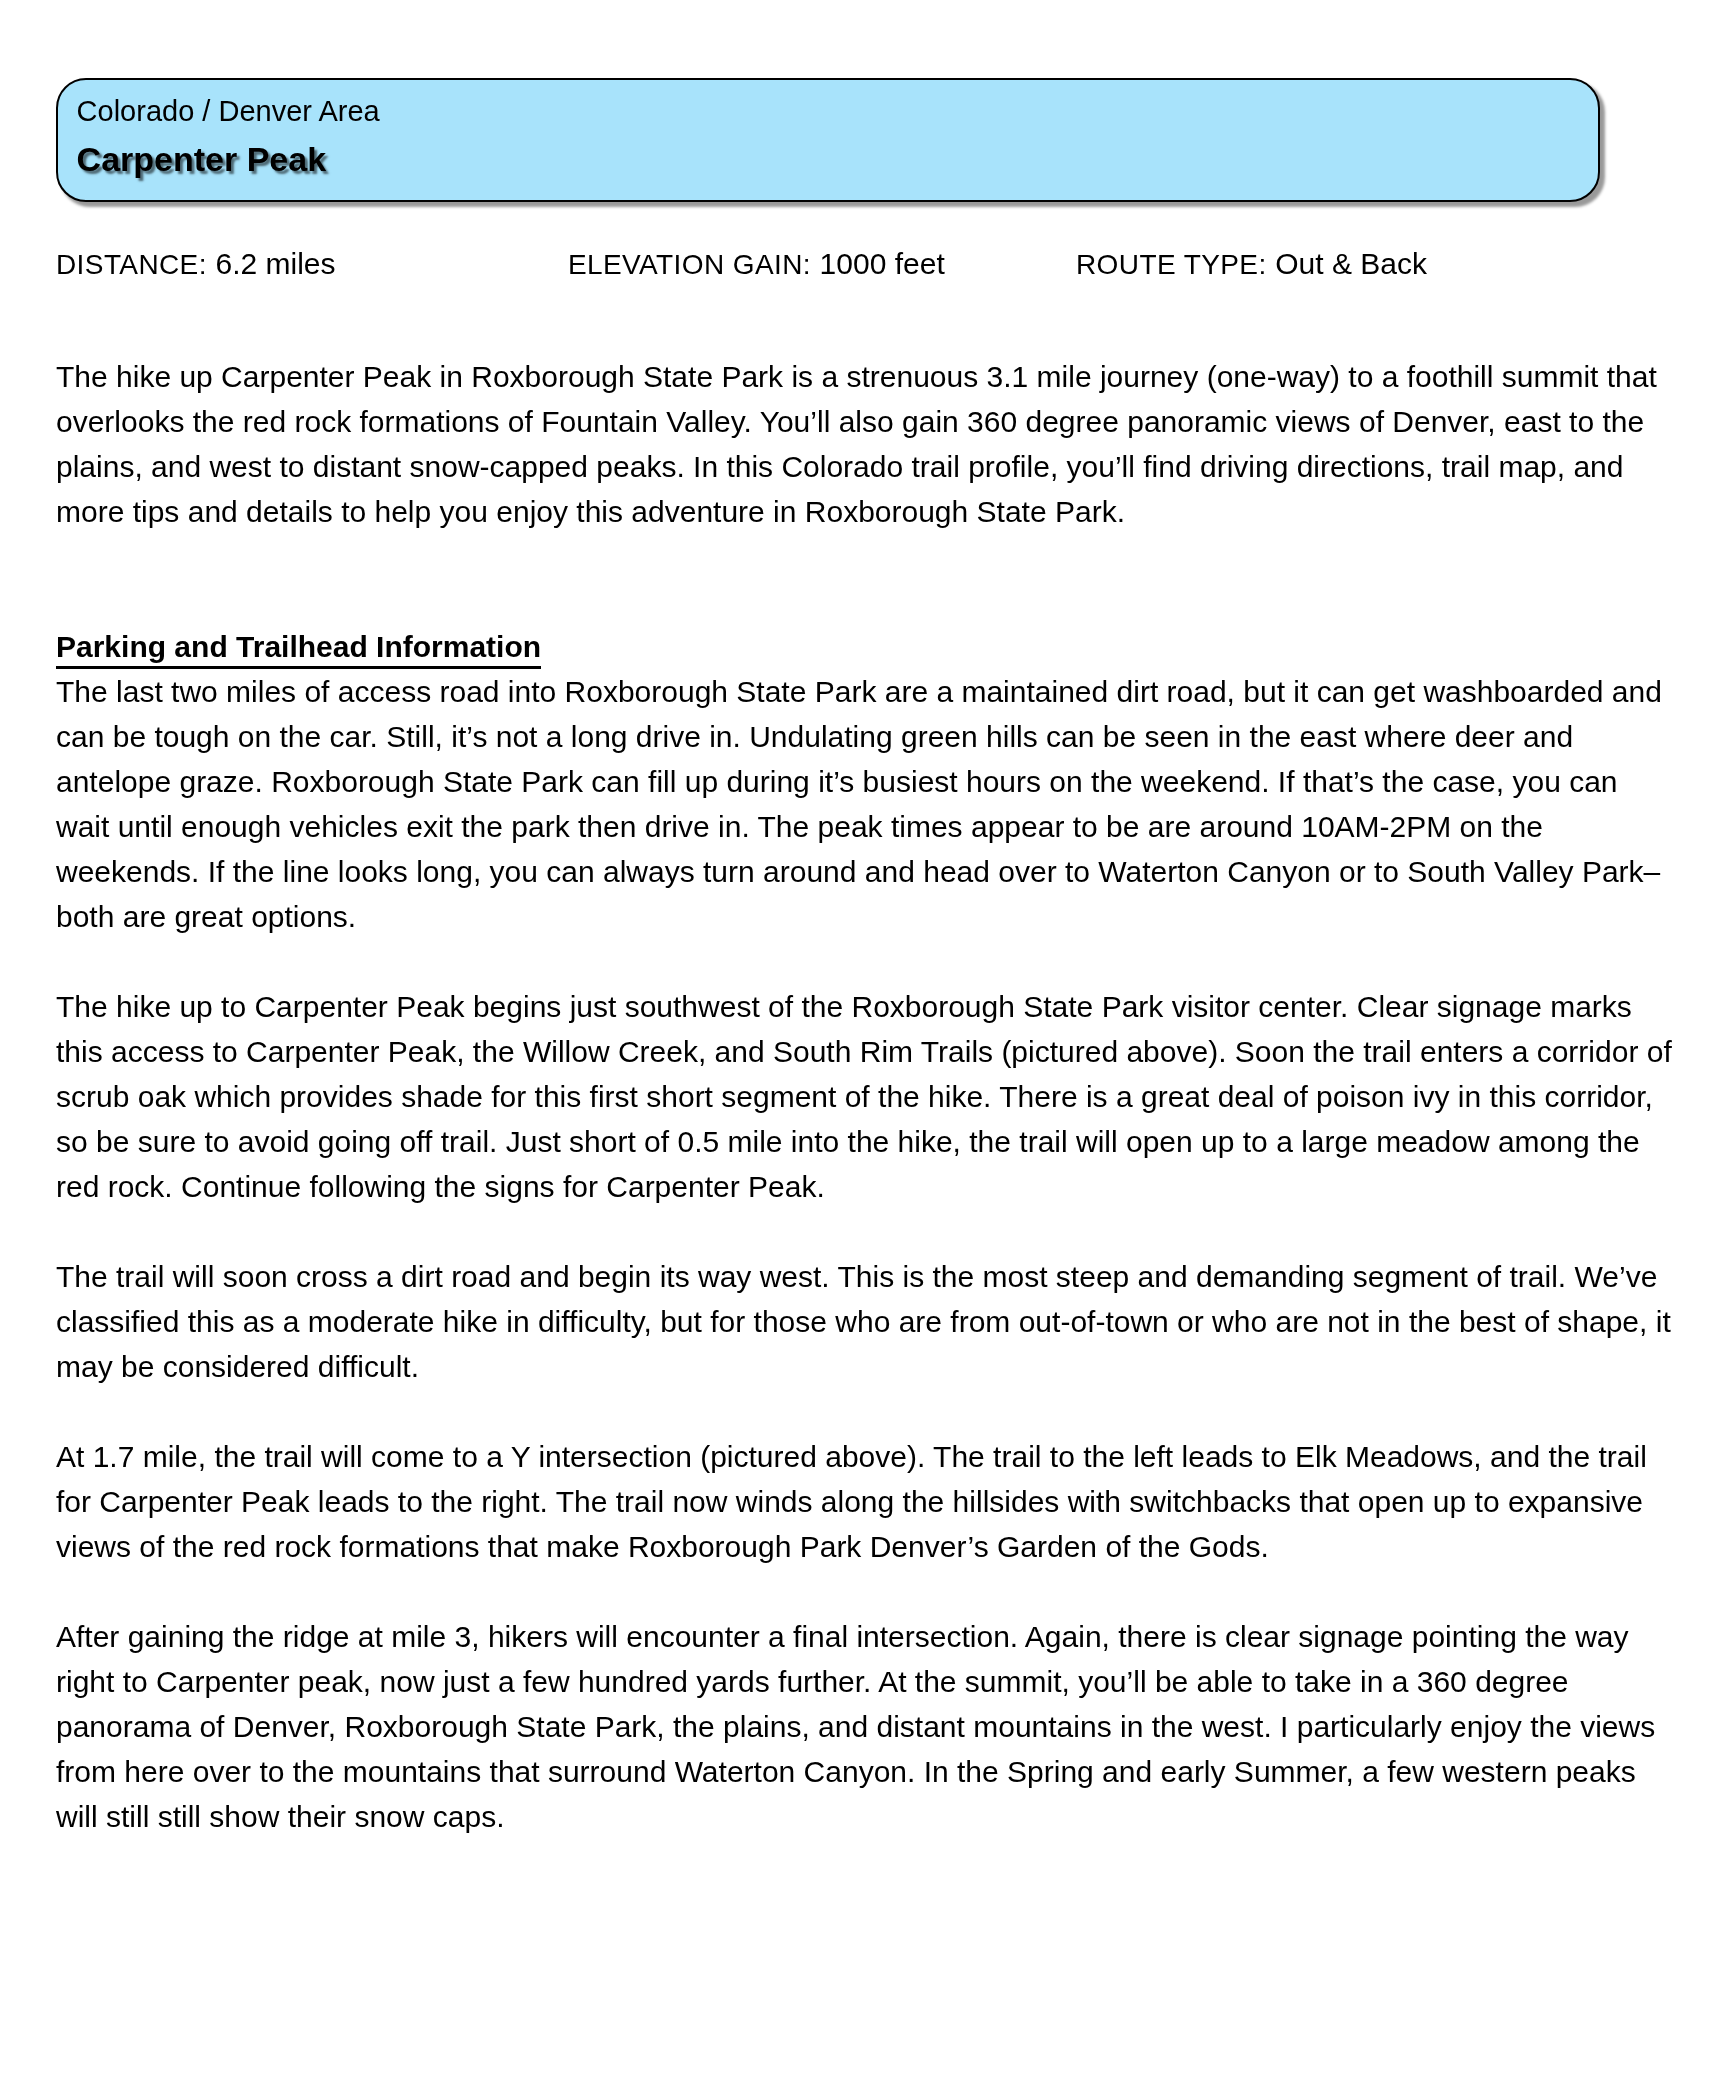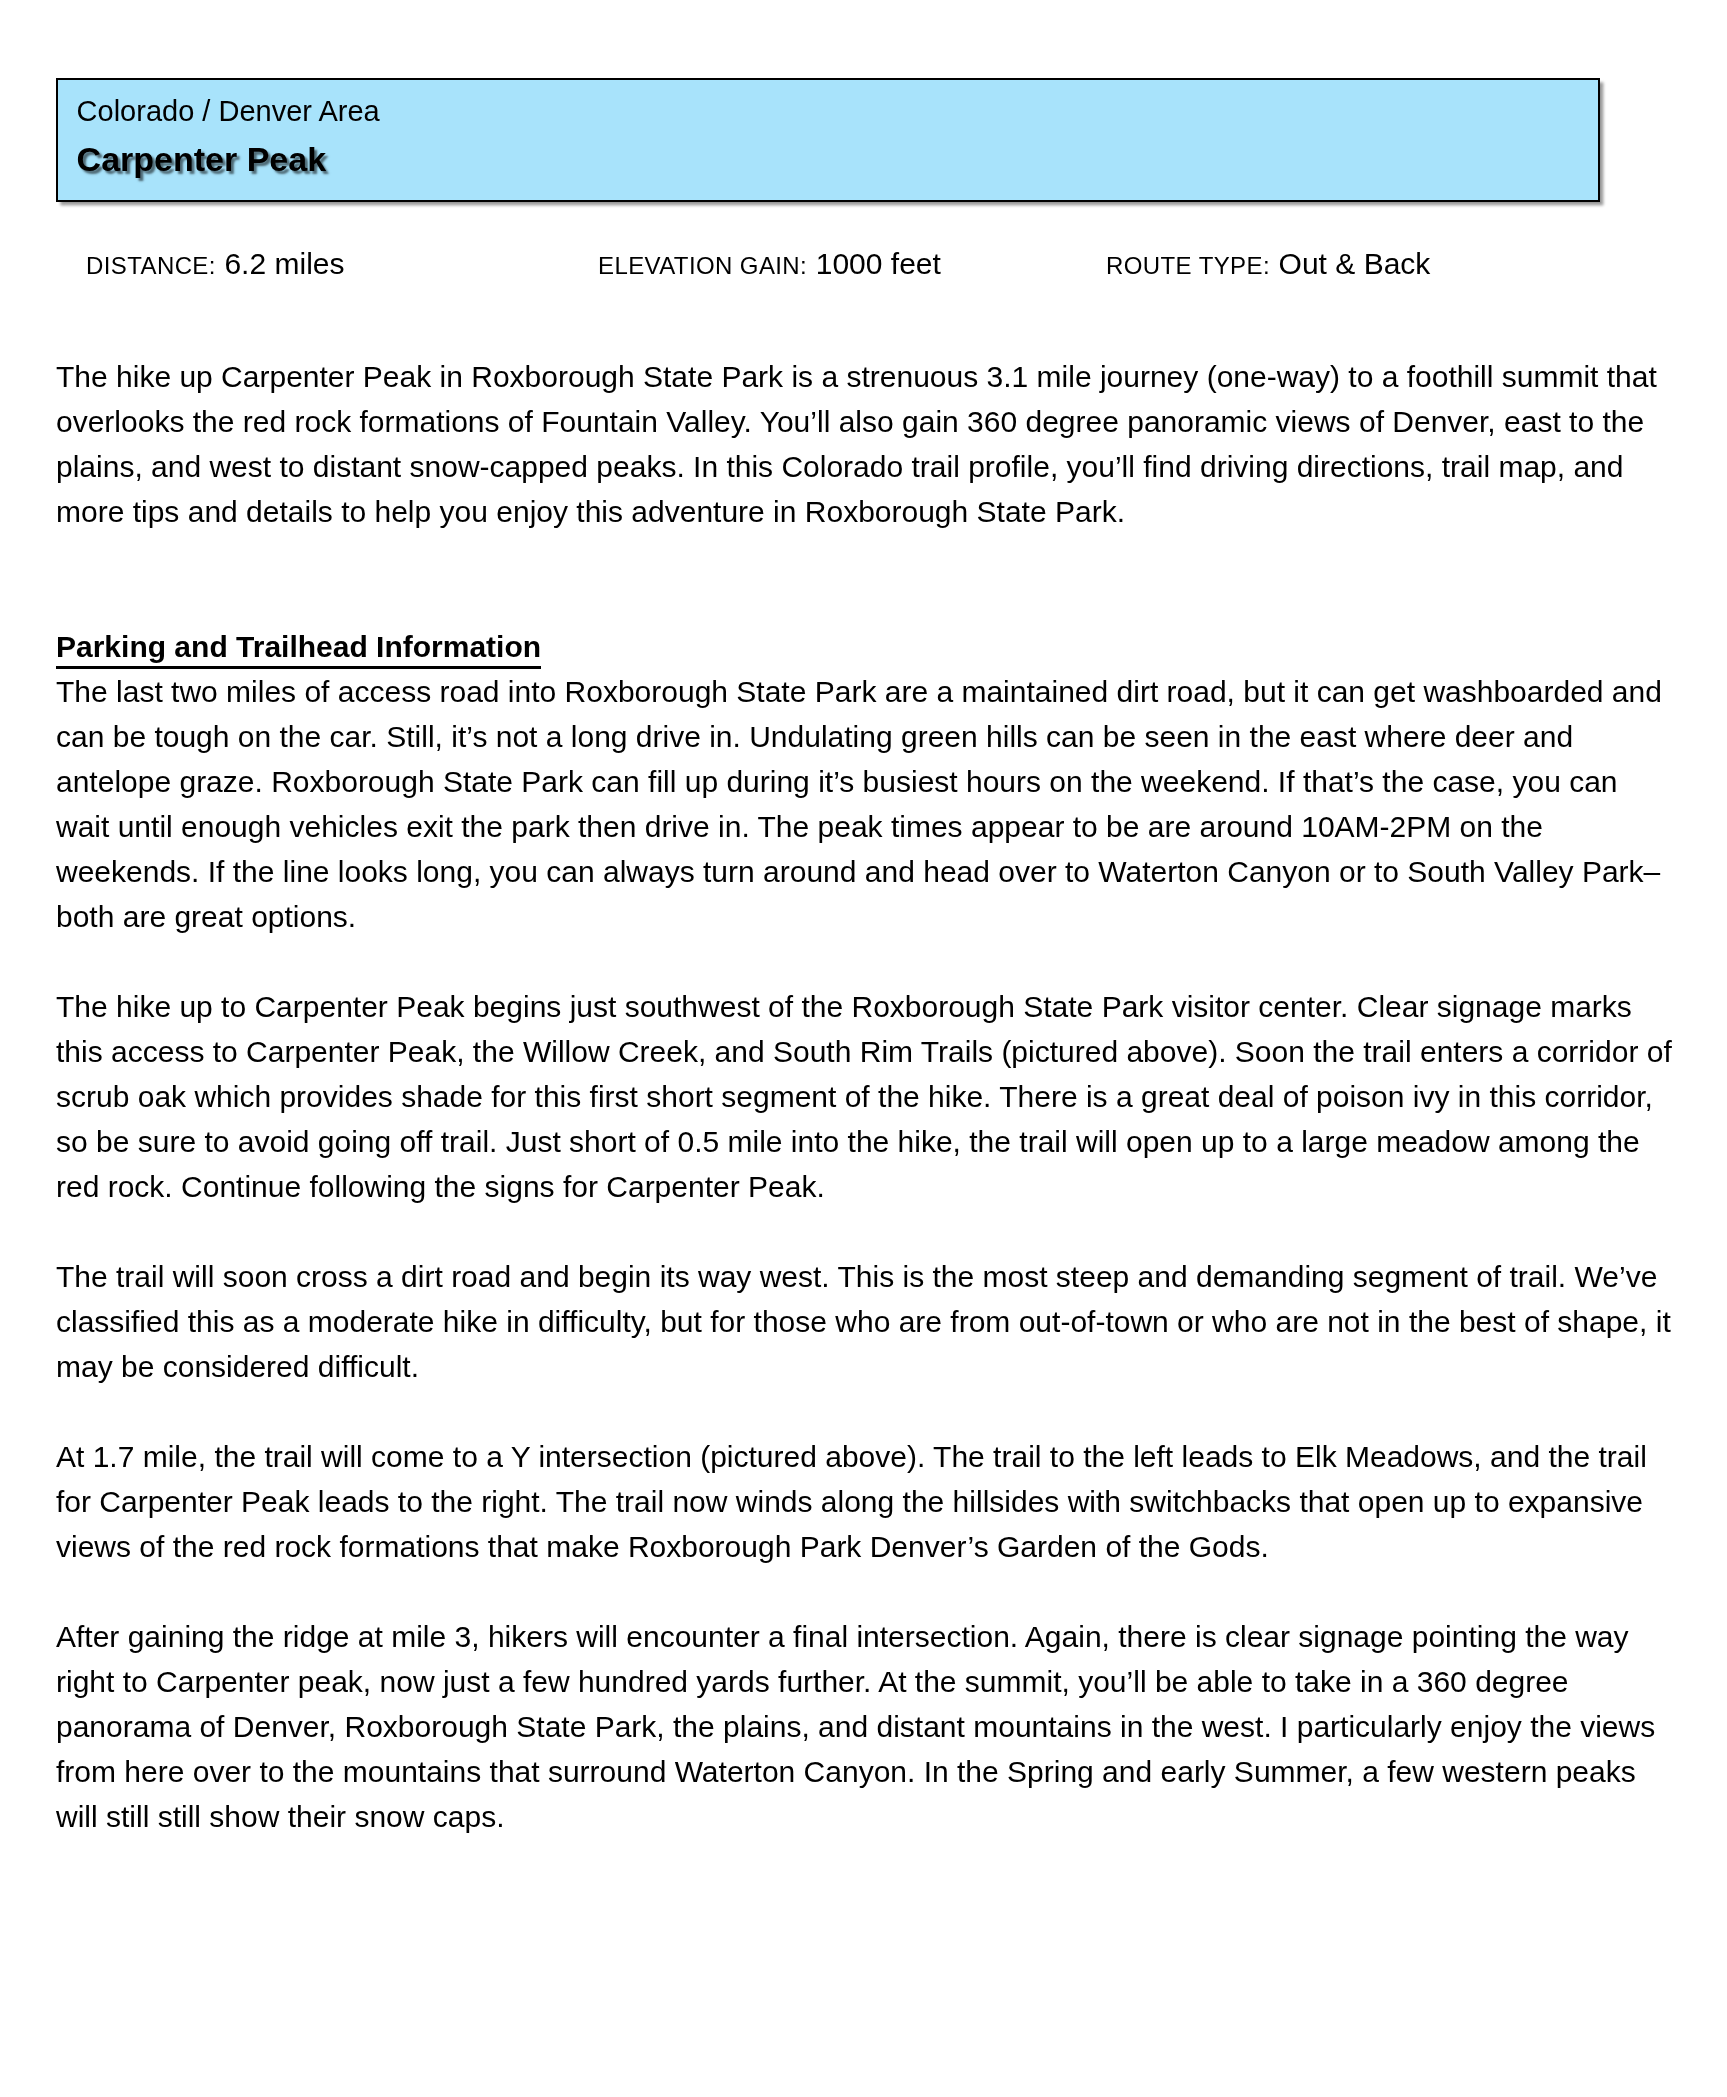--- a/index.html
+++ b/index.html
@@ -41,21 +41,21 @@
     position: absolute;
     left: 56px;
     top: 247px;
     width: 1621px;
     display: flex;
     align-items: baseline;
   }
   .stat { display: flex; align-items: baseline; box-sizing: border-box; }
   .stat-1 { width: 512px; }
   .stat-2 { width: 508px; }
-  .stat-label { font-size: 24px; letter-spacing: 0.4px; margin-left: 30px; }
+  .stat-label { font-size: 28px; letter-spacing: 0.4px; }
   .stat-value { font-size: 30px; margin-left: 8.6px; text-align: right; }
 
   .content {
     position: absolute;
     left: 56px;
     top: 354px;
     width: 1621px;
     font-size: 30px;
     line-height: 45px;
   }
@@ -69,21 +69,21 @@
     margin: 0;
   }
   .section-heading .underline {
     border-bottom: 3.6px solid #000000;
     padding-bottom: 3px;
   }
 </style>
 </head>
 <body>
 
-<div class="header-box" style="background: rgb(168, 227, 251); border-color: rgb(0, 0, 0);">
+<div class="header-box" style="background: rgb(168, 227, 251); border-color: rgb(0, 0, 0); border-radius: 30px;">
   <div class="region-label">Colorado / Denver Area</div>
   <div class="doc-title">Carpenter Peak</div>
 </div>
 
 <div class="stats-row">
   <div class="stat stat-1">
     <span class="stat-label">DISTANCE:</span>
     <span class="stat-value">6.2 miles</span>
   </div>
   <div class="stat stat-2">

